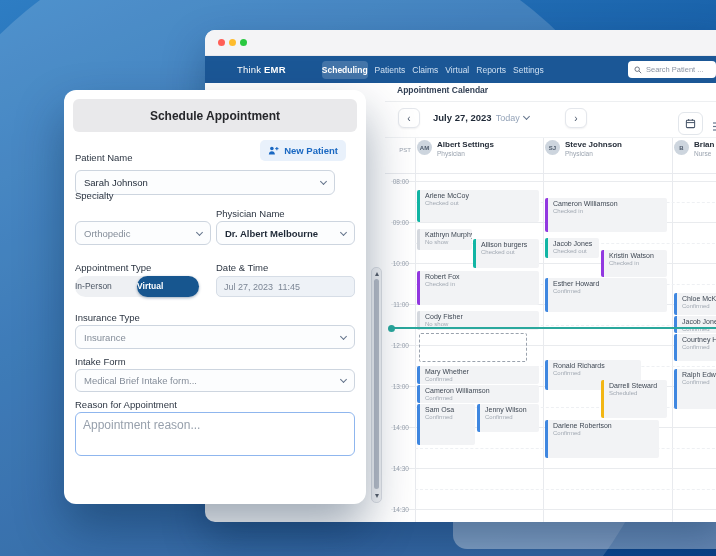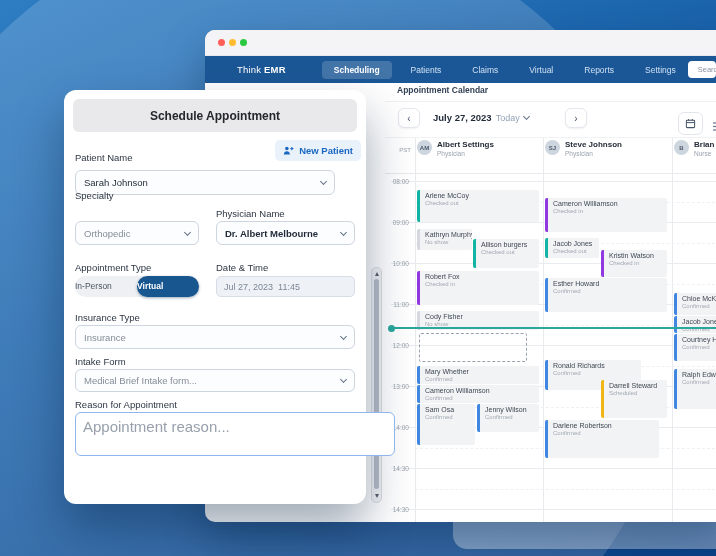--- a/index.html
+++ b/index.html
@@ -15,21 +15,21 @@
   .window { position:absolute; left:205px; top:30px; width:525px; height:492px;
             background:#fff; border-radius:10px; box-shadow:0 18px 40px rgba(4,35,75,.35); }
   .titlebar { position:absolute; left:0; top:0; right:0; height:26px; background:#f4f4f6;
               border-radius:10px 10px 0 0; border-bottom:1px solid #e8e8ec; }
   .dot { position:absolute; top:9px; width:7px; height:7px; border-radius:50%; }
   .navbar { position:absolute; left:0; top:26px; right:0; height:27px; background:#1b5796;
             display:flex; align-items:center; padding-left:32px; }
   .brand { font-size:9.5px; color:#fff; letter-spacing:.2px; white-space:nowrap; }
   .brand .b2 { font-weight:bold; }
   .nav-items { display:flex; align-items:center; gap:7px; margin-left:36px; }
-  .nav-item { font-size:8.5px; color:#cfe0f2; padding:4px 12px; border-radius:4px; white-space:nowrap; cursor:pointer; }
+  .nav-item { font-size:8.5px; color:#cfe0f2; padding:4px 0; border-radius:4px; white-space:nowrap; cursor:pointer; }
   .nav-item.active { background:rgba(255,255,255,0.18); color:#fff; font-weight:bold; }
   .search { margin-left:auto; margin-right:14px; width:88px; height:17px; background:#fff;
             border-radius:4px; display:flex; align-items:center; gap:4px; padding:0 6px;
             color:#8b94a3; font-size:7.5px; white-space:nowrap; overflow:hidden; }
 
   
   .cal-title { position:absolute; left:192px; top:55px; font-size:8.5px; font-weight:bold; color:#334155; }
   .cal-title-border { position:absolute; left:180px; top:71px; width:345px; border-top:1px solid #edeff1; }
   .tool-btn { position:absolute; width:22px; height:20px; background:#fff; border:1px solid #e4e7ec;
               border-radius:6px; box-shadow:0 1px 2px rgba(16,24,40,.06); color:#475569;
@@ -80,33 +80,33 @@
   .modal { position:absolute; left:64px; top:90px; width:302px; height:414px; background:#fff;
            border-radius:12px; box-shadow:0 24px 48px rgba(3,28,60,.38); z-index:10; }
   .m-header { position:absolute; left:9px; top:9px; width:284px; height:33px; background:#e9e9eb;
               border-radius:6px; display:flex; align-items:center; justify-content:center;
               font-size:12px; font-weight:bold; color:#26272b; }
   .f-label { position:absolute; font-size:9.5px; color:#2d3643; }
   .sel { position:absolute; height:25px; border:1px solid #cdd5df; border-radius:6px; background:#fcfdfe;
          font-size:9.5px; color:#1f2937; display:flex; align-items:center; padding:0 8px; cursor:pointer; }
   .sel .chev { position:absolute; right:8px; }
   .sel.gray { color:#848d99; }
-  .np-btn { position:absolute; right:5px; top:50px; height:21px; padding:0 8px; background:#e9f1fb;
+  .np-btn { position:absolute; right:20px; top:50px; height:21px; padding:0 8px; background:#e9f1fb;
             border-radius:5px; color:#1a68c2; font-size:9.5px; font-weight:bold; display:flex;
             align-items:center; gap:5px; cursor:pointer;margin-left:15px; }
   .toggle { position:absolute; left:11px; top:186px; width:124px; height:21px; background:#eef0f3;
             border-radius:11px; display:flex; align-items:center; }
   .tg-opt { flex:1; font-size:8.5px; color:#4b5563; line-height:21px;
             border-radius:11px; cursor:pointer; white-space:nowrap; }
   .tg-opt.on { background:#17568f; color:#fff; font-weight:bold; box-shadow:0 1px 3px rgba(10,50,90,.4); }
   .dt-input { position:absolute; left:152px; top:186px; width:139px; height:21px; background:#eef2f7;
               border:1px solid #d6dde6; border-radius:5px; color:#7c8695; font-size:9px;
               display:flex; align-items:center; padding:0 7px; white-space:pre; }
-  .reason { position:absolute; left:11px; top:322px; width:320px; height:44px; border:1.3px solid #8fb6ee;
-            border-radius:6px; padding:5px 7px; font-size:15px; color:#97a0ac; background:#fff; }
+  .reason { position:absolute; left:11px; top:322px; width:280px; height:44px; border:1.3px solid #8fb6ee;
+            border-radius:6px; padding:5px 7px; font-size:12px; color:#97a0ac; background:#fff; }
   .submit { position:absolute; left:11px; top:377px; width:280px; height:27px; background:#15568f;
             border-radius:6px; color:#fff; font-size:11.5px; font-weight:bold; display:flex;
             align-items:center; justify-content:center; cursor:pointer; }
 </style>
 </head>
 <body>
 
 <div class="stage">
   <div class="bg-circle"></div>
   <div class="underlay"></div>
@@ -331,21 +331,21 @@
         <line x1="8.6" y1="3.2" x2="12.6" y2="3.2" stroke="#1a68c2" stroke-width="1.3"></line>
       </svg>
       <span>New Patient</span>
     </div>
     <div class="sel" style="left:11px;top:80px;width:260px">
       <span>Sarah Johnson</span>
       <span class="chev"></span>
     </div>
 
     <div class="f-label" style="left:11px;top:100px">Specialty</div>
-    <div class="sel gray" style="left:11px;top:131px;width:124px;height:24px">
+    <div class="sel gray" style="left:11px;top:131px;width:136px;height:24px">
       <span>Orthopedic</span>
       <span class="chev"></span>
     </div>
     <div class="f-label" style="left:152px;top:118px">Physician Name</div>
     <div class="sel" style="left:152px;top:131px;width:139px;height:24px;font-weight:bold">
       <span>Dr. Albert Melbourne</span>
       <span class="chev"></span>
     </div>
 
     <div class="f-label" style="left:11px;top:172px">Appointment Type</div>

